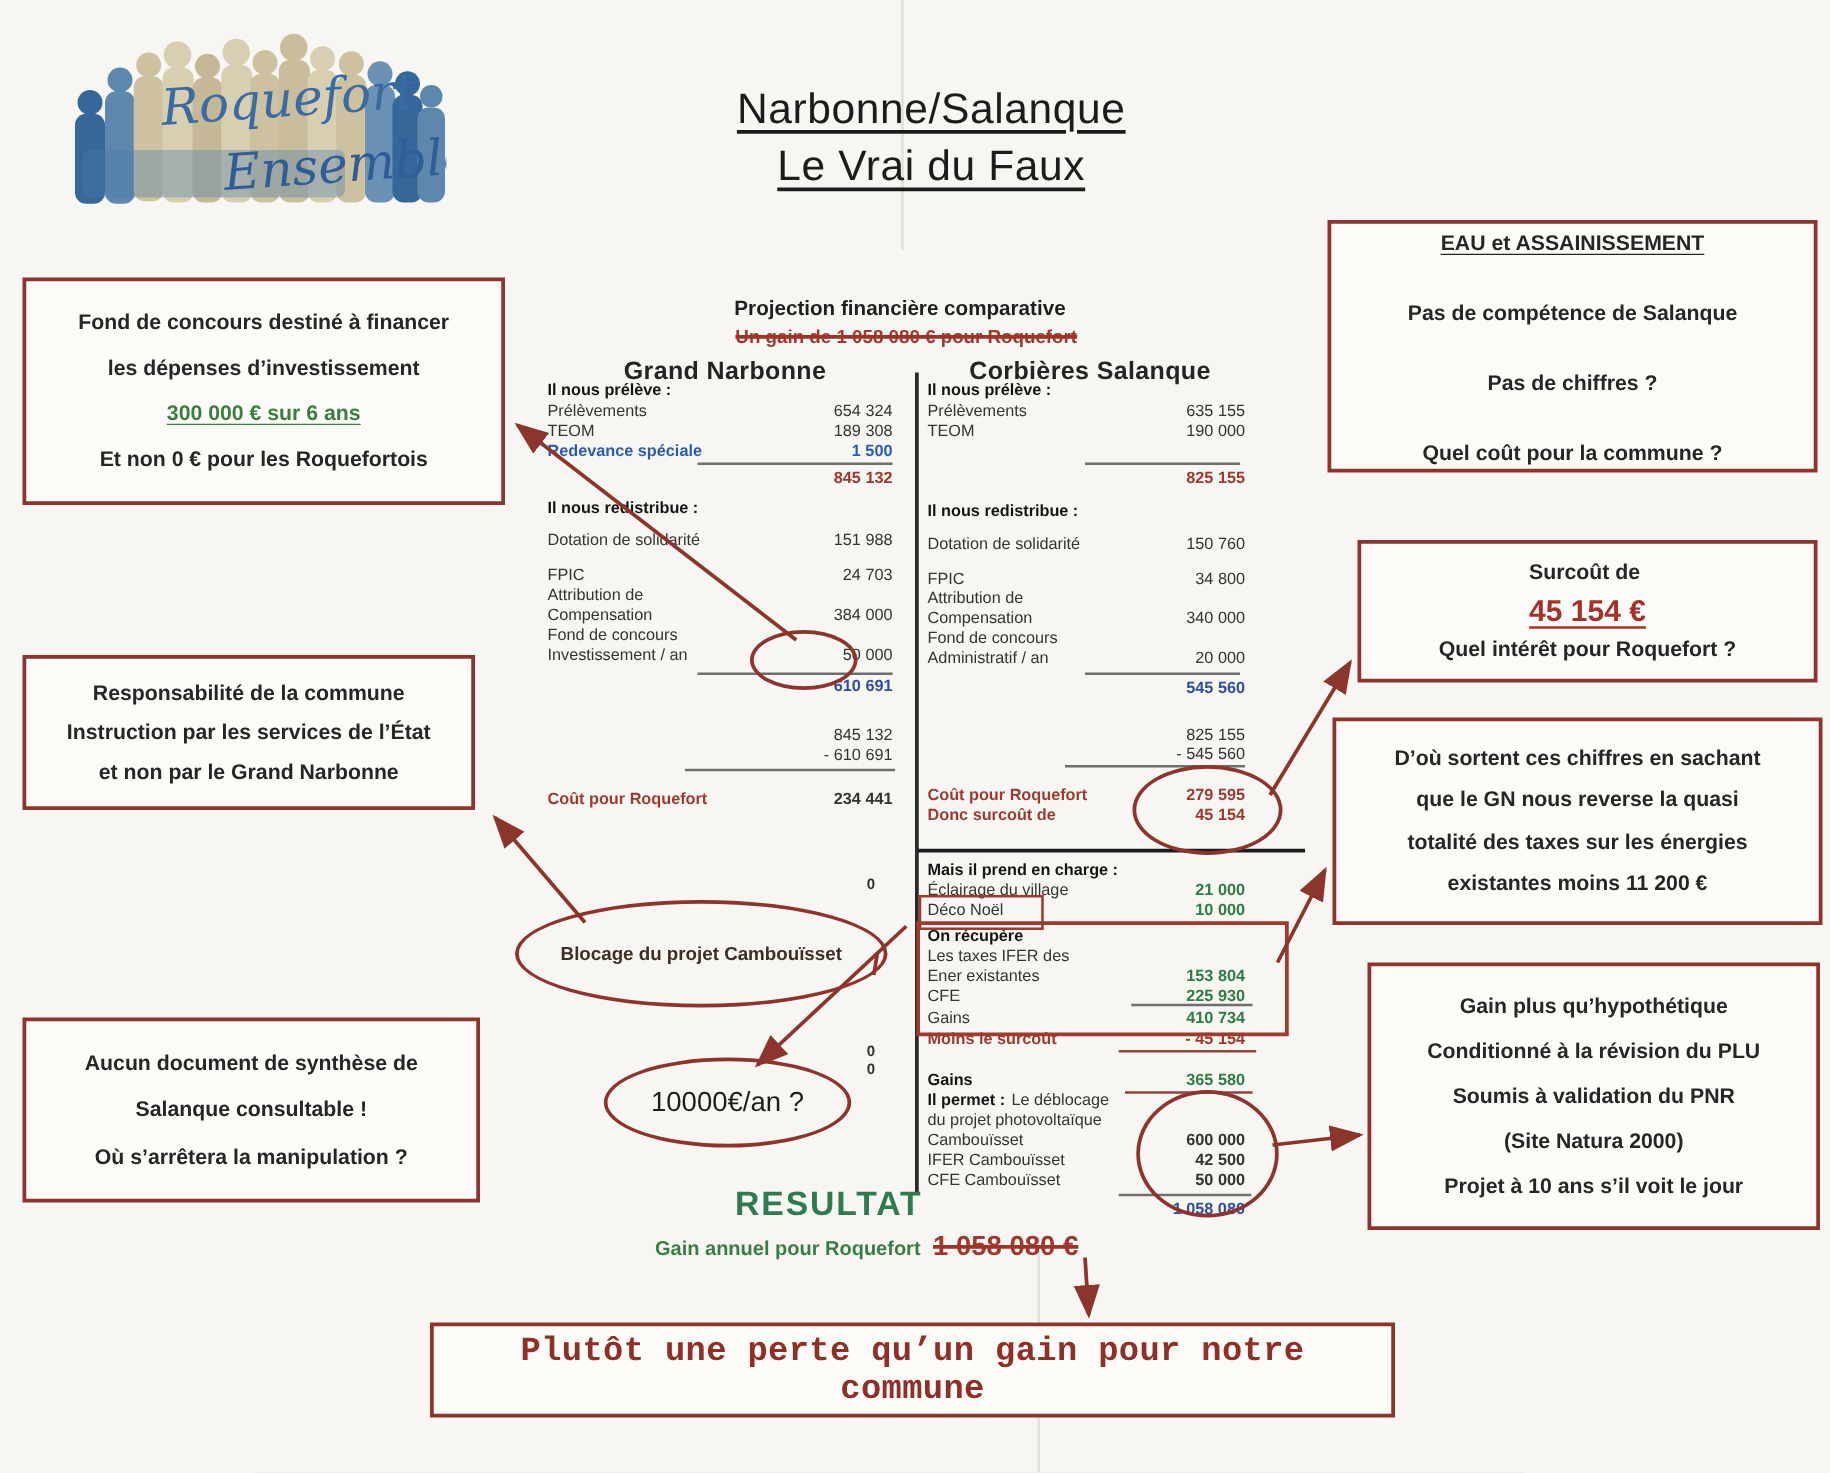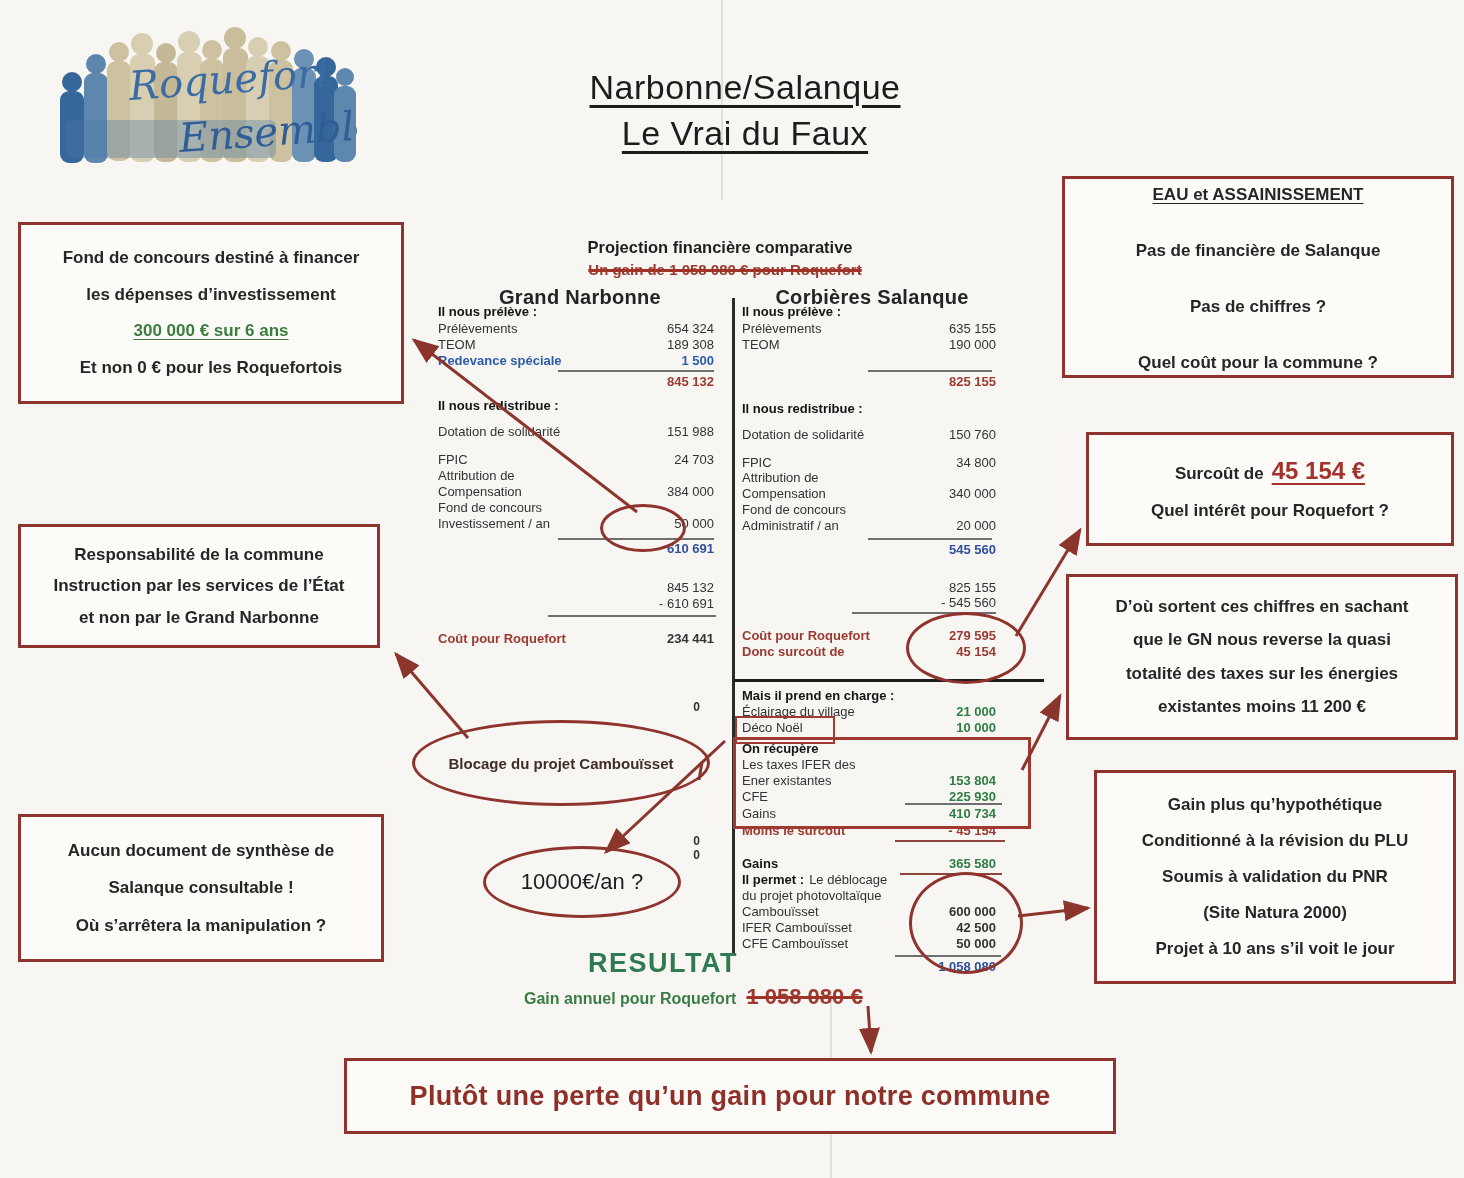--- a/index.html
+++ b/index.html
@@ -14,21 +14,21 @@
   .doc-title{position:absolute;left:520px;top:64px;width:450px;text-align:center;
              font-size:34px;color:#1c1c1c;letter-spacing:.5px;line-height:46px;}
   .doc-title span{text-decoration:underline;text-decoration-thickness:2.5px;text-underline-offset:6px;}
 
   
   .abox{position:absolute;border:3px solid #8e332d;background:#fcfbf8;
         display:flex;flex-direction:column;justify-content:space-evenly;align-items:center;
         text-align:center;font-weight:bold;color:#262626;font-size:17px;padding:6px 8px;box-sizing:border-box;}
   .green-u{color:#3b7d3f;text-decoration:underline;text-underline-offset:3px;}
   .u{text-decoration:underline;text-underline-offset:3px;}
-  .surcout-line{display:flex;align-items:baseline;gap:8px;}
+  .surcout-line{display:flex;align-items:baseline;gap:8px;flex-direction:column;}
   .surcout-amount{font-size:24px;color:#a4322b;text-decoration:underline;text-underline-offset:4px;}
   .perte-text{font-size:27px;color:#8e2f28;letter-spacing:.3px;}
 
   
   .proj-header{position:absolute;left:520px;top:238px;width:400px;text-align:center;
                font-weight:bold;font-size:16.5px;color:#1f1f1f;}
   .struck-sub{position:absolute;left:530px;top:261px;width:390px;text-align:center;
               font-weight:bold;font-size:15px;color:#9c3a30;
               text-decoration:line-through;text-decoration-thickness:2.5px;text-decoration-color:#a03328;}
   .colhead{position:absolute;font-size:20px;font-weight:bold;color:#242424;text-align:center;letter-spacing:.3px;}
@@ -121,21 +121,21 @@
 
   <div class="abox" style="left:18px;top:222px;width:386px;height:182px;">
     <div>Fond de concours destiné à financer</div>
     <div>les dépenses d’investissement</div>
     <div class="green-u">300 000 € sur 6 ans</div>
     <div>Et non 0 € pour les Roquefortois</div>
   </div>
 
   <div class="abox" style="left:1062px;top:176px;width:392px;height:202px;gap:36px;">
     <div class="u">EAU et ASSAINISSEMENT</div>
-    <div>Pas de financière de Salanque</div>
+    <div>Pas de compétence de Salanque</div>
     <div>Pas de chiffres ?</div>
     <div>Quel coût pour la commune ?</div>
   </div>
 
   <div class="abox" style="left:1086px;top:432px;width:368px;height:114px;">
     <div class="surcout-line">
       <span>Surcoût de</span>
       <span class="surcout-amount">45 154 €</span>
     </div>
     <div>Quel intérêt pour Roquefort ?</div>
@@ -161,21 +161,21 @@
   </div>
 
   <div class="abox" style="left:1094px;top:770px;width:362px;height:214px;">
     <div>Gain plus qu’hypothétique</div>
     <div>Conditionné à la révision du PLU</div>
     <div>Soumis à validation du PNR</div>
     <div>(Site Natura 2000)</div>
     <div>Projet à 10 ans s’il voit le jour</div>
   </div>
 
-  <div class="abox" style="left:344px;top:1058px;width:772px;height:76px;">
+  <div class="abox" style="left:344px;top:1058px;width:772px;height:76px;font-family:Liberation Mono, monospace;">
     <div class="perte-text">Plutôt une perte qu’un gain pour notre commune</div>
   </div>
 
   <div class="proj-header">Projection financière comparative</div>
   <div class="struck-sub">Un gain de 1 058 080 € pour Roquefort</div>
   <div class="colhead" style="left:460px;top:286px;width:240px;text-align:center;">Grand Narbonne</div>
   <div class="colhead" style="left:762px;top:286px;width:220px;">Corbières Salanque</div>
 
   <div class="vdivider" style="left:732px;top:298px;width:3px;height:656px;"></div>
   <div class="thickrule" style="left:734px;top:679px;width:310px;"></div>

